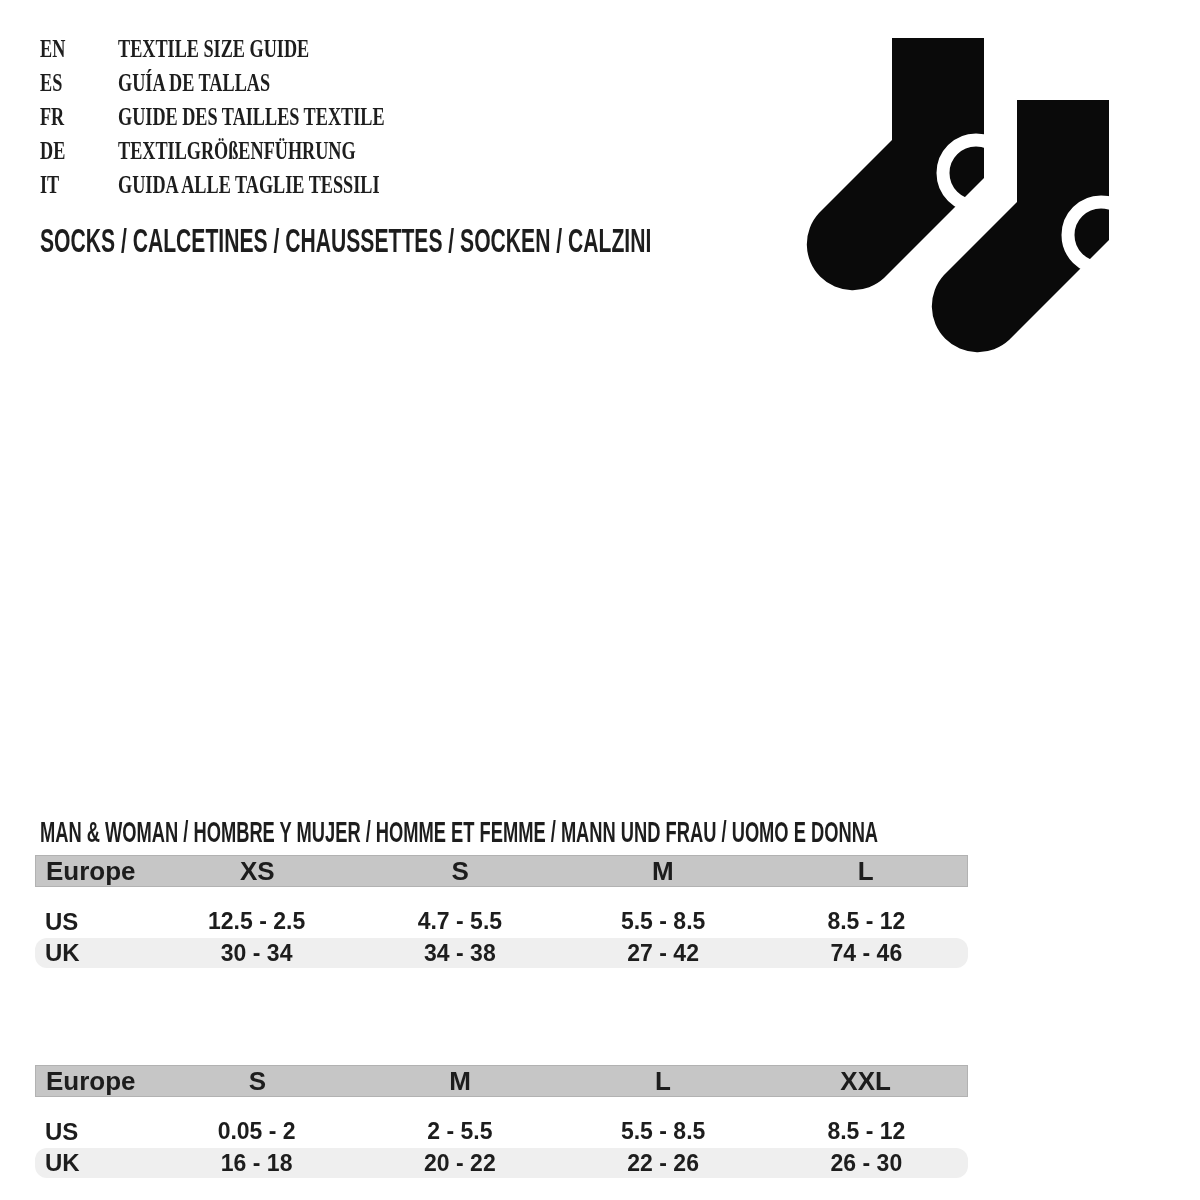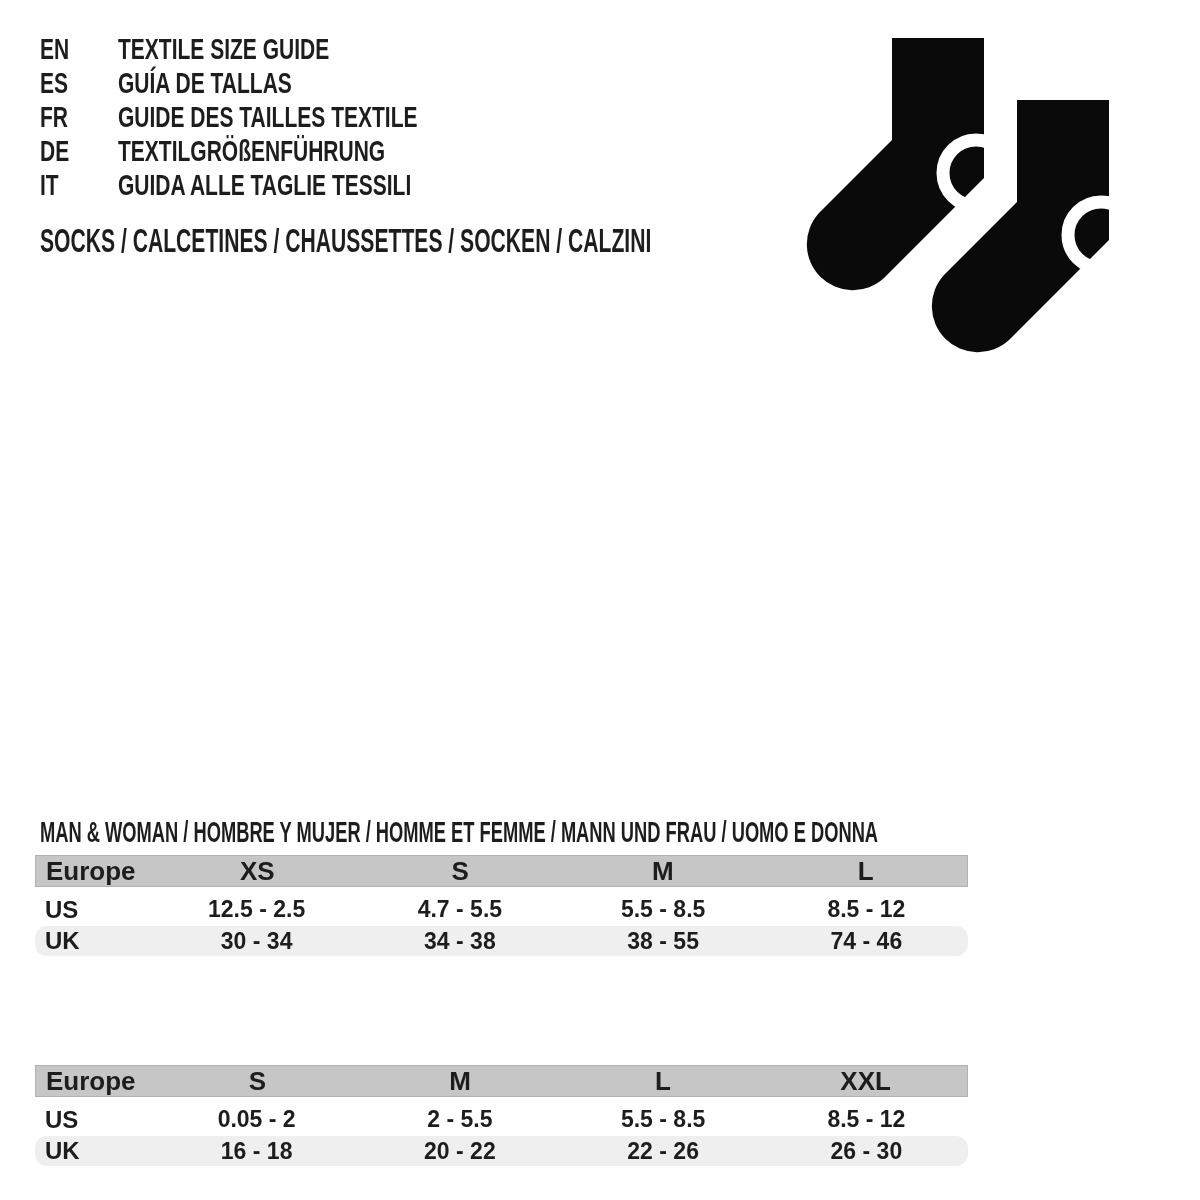--- a/index.html
+++ b/index.html
@@ -24,21 +24,21 @@
     overflow:hidden;
   }
   
   .cond{display:inline-block;transform-origin:0 50%;white-space:nowrap;}
   .cond-70{transform:scaleX(0.70);}
   .cond-64{transform:scaleX(0.64);}
   .cond-61{transform:scaleX(0.61);}
 
   
   .lang-list{position:absolute;left:40px;top:32px;width:700px;}
-  .lang-row{position:relative;height:34px;line-height:34px;font-size:30px;}
+  .lang-row{position:relative;height:34px;line-height:34px;font-size:26px;font-family:Liberation Serif, serif;}
   .lang-code{position:absolute;left:0;top:0;}
   .lang-title{position:absolute;left:78px;top:0;}
 
   
   .category-line{
     position:absolute;left:40px;top:222px;
     font-size:33px;line-height:38px;
   }
 
   
@@ -56,21 +56,21 @@
   .t-row{
     display:grid;
     grid-template-columns:120px repeat(4,1fr);
     align-items:center;
     width:100%;
   }
   .t-head{
     height:32px;
     background:var(--table-header-bg);
     border:1px solid var(--table-header-border);
-    margin-bottom:6px;
+    margin-bottom:18px;
     font-size:26px;
   }
   .t-data{height:33px;font-size:23px;background:transparent;}
   .t-alt{height:30px;background:var(--table-alt-row-bg);border-radius:12px;}
   .cell{text-align:center;line-height:1;}
   .c-label{text-align:left;padding-left:10px;font-size:24px;}
   .t-head .c-label{font-size:26px;}
 </style>
 </head>
 <body>
@@ -130,21 +130,21 @@
       <div class="cell c-label">US</div>
       <div class="cell">12.5 - 2.5</div>
       <div class="cell">4.7 - 5.5</div>
       <div class="cell">5.5 - 8.5</div>
       <div class="cell">8.5 - 12</div>
     </div>
     <div class="t-row t-data t-alt">
       <div class="cell c-label">UK</div>
       <div class="cell">30 - 34</div>
       <div class="cell">34 - 38</div>
-      <div class="cell">38 - 55</div>
+      <div class="cell">27 - 42</div>
       <div class="cell">74 - 46</div>
     </div>
   </div>
 
   <div class="size-table tb2">
     <div class="t-row t-head">
       <div class="cell c-label">Europe</div>
       <div class="cell">S</div>
       <div class="cell">M</div>
       <div class="cell">L</div>

